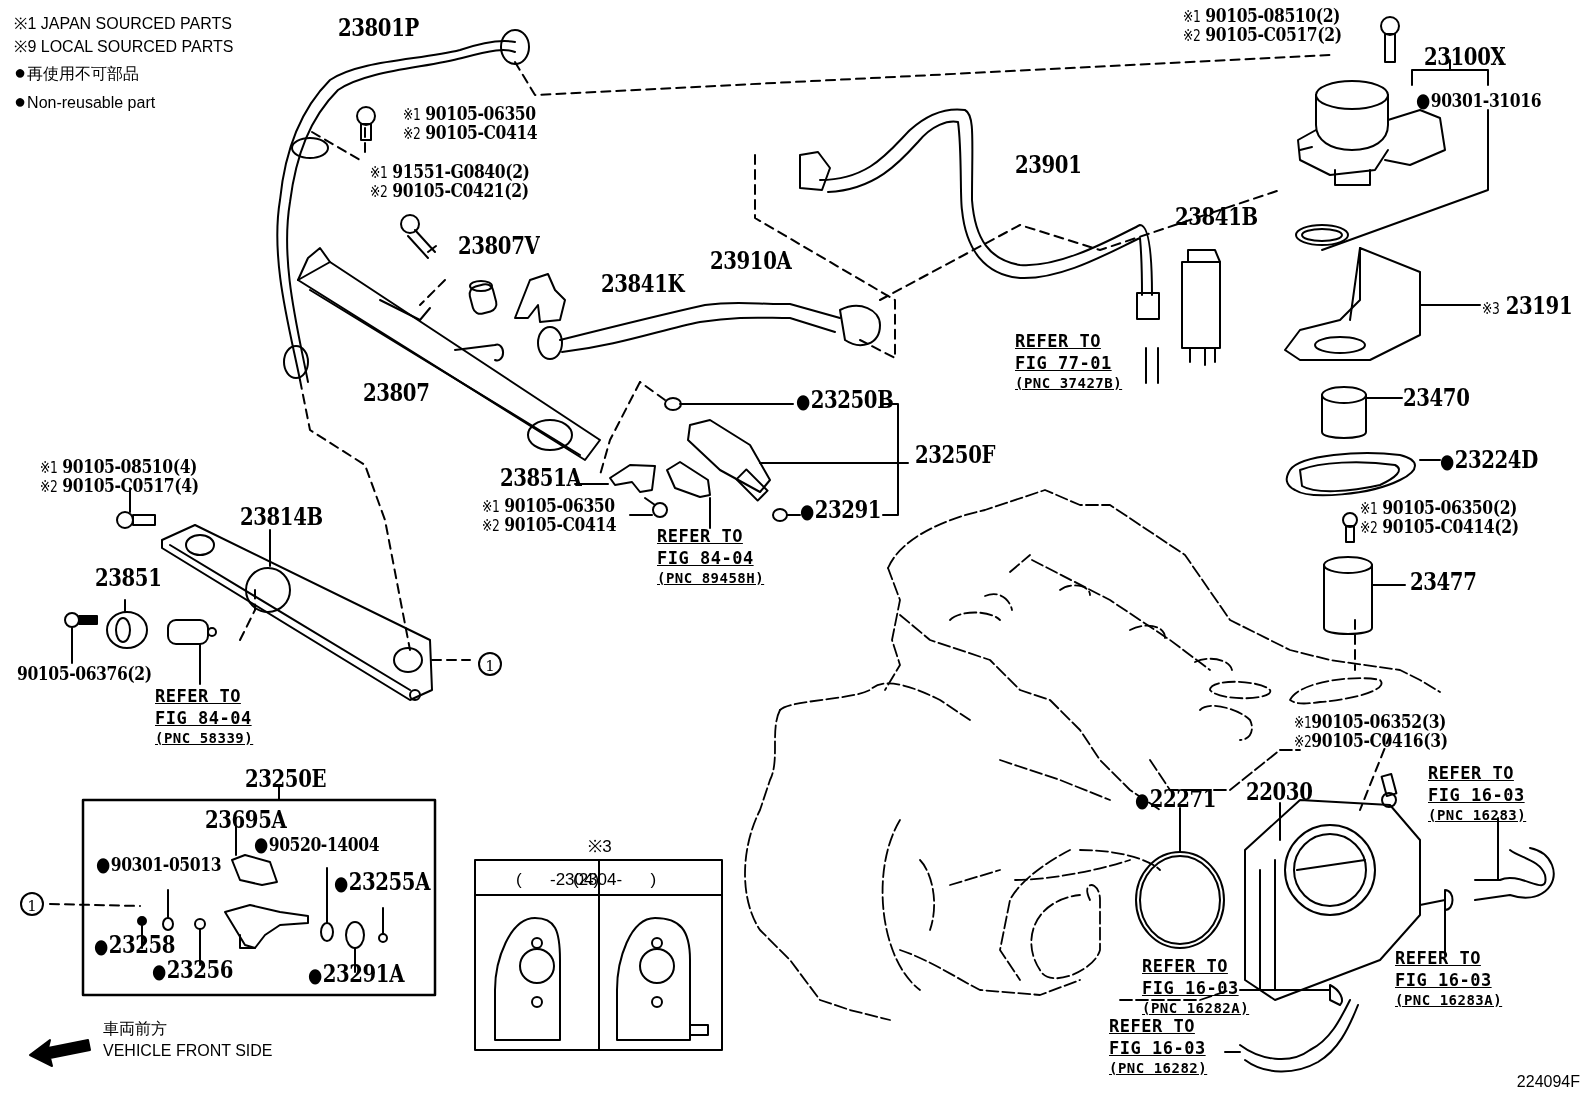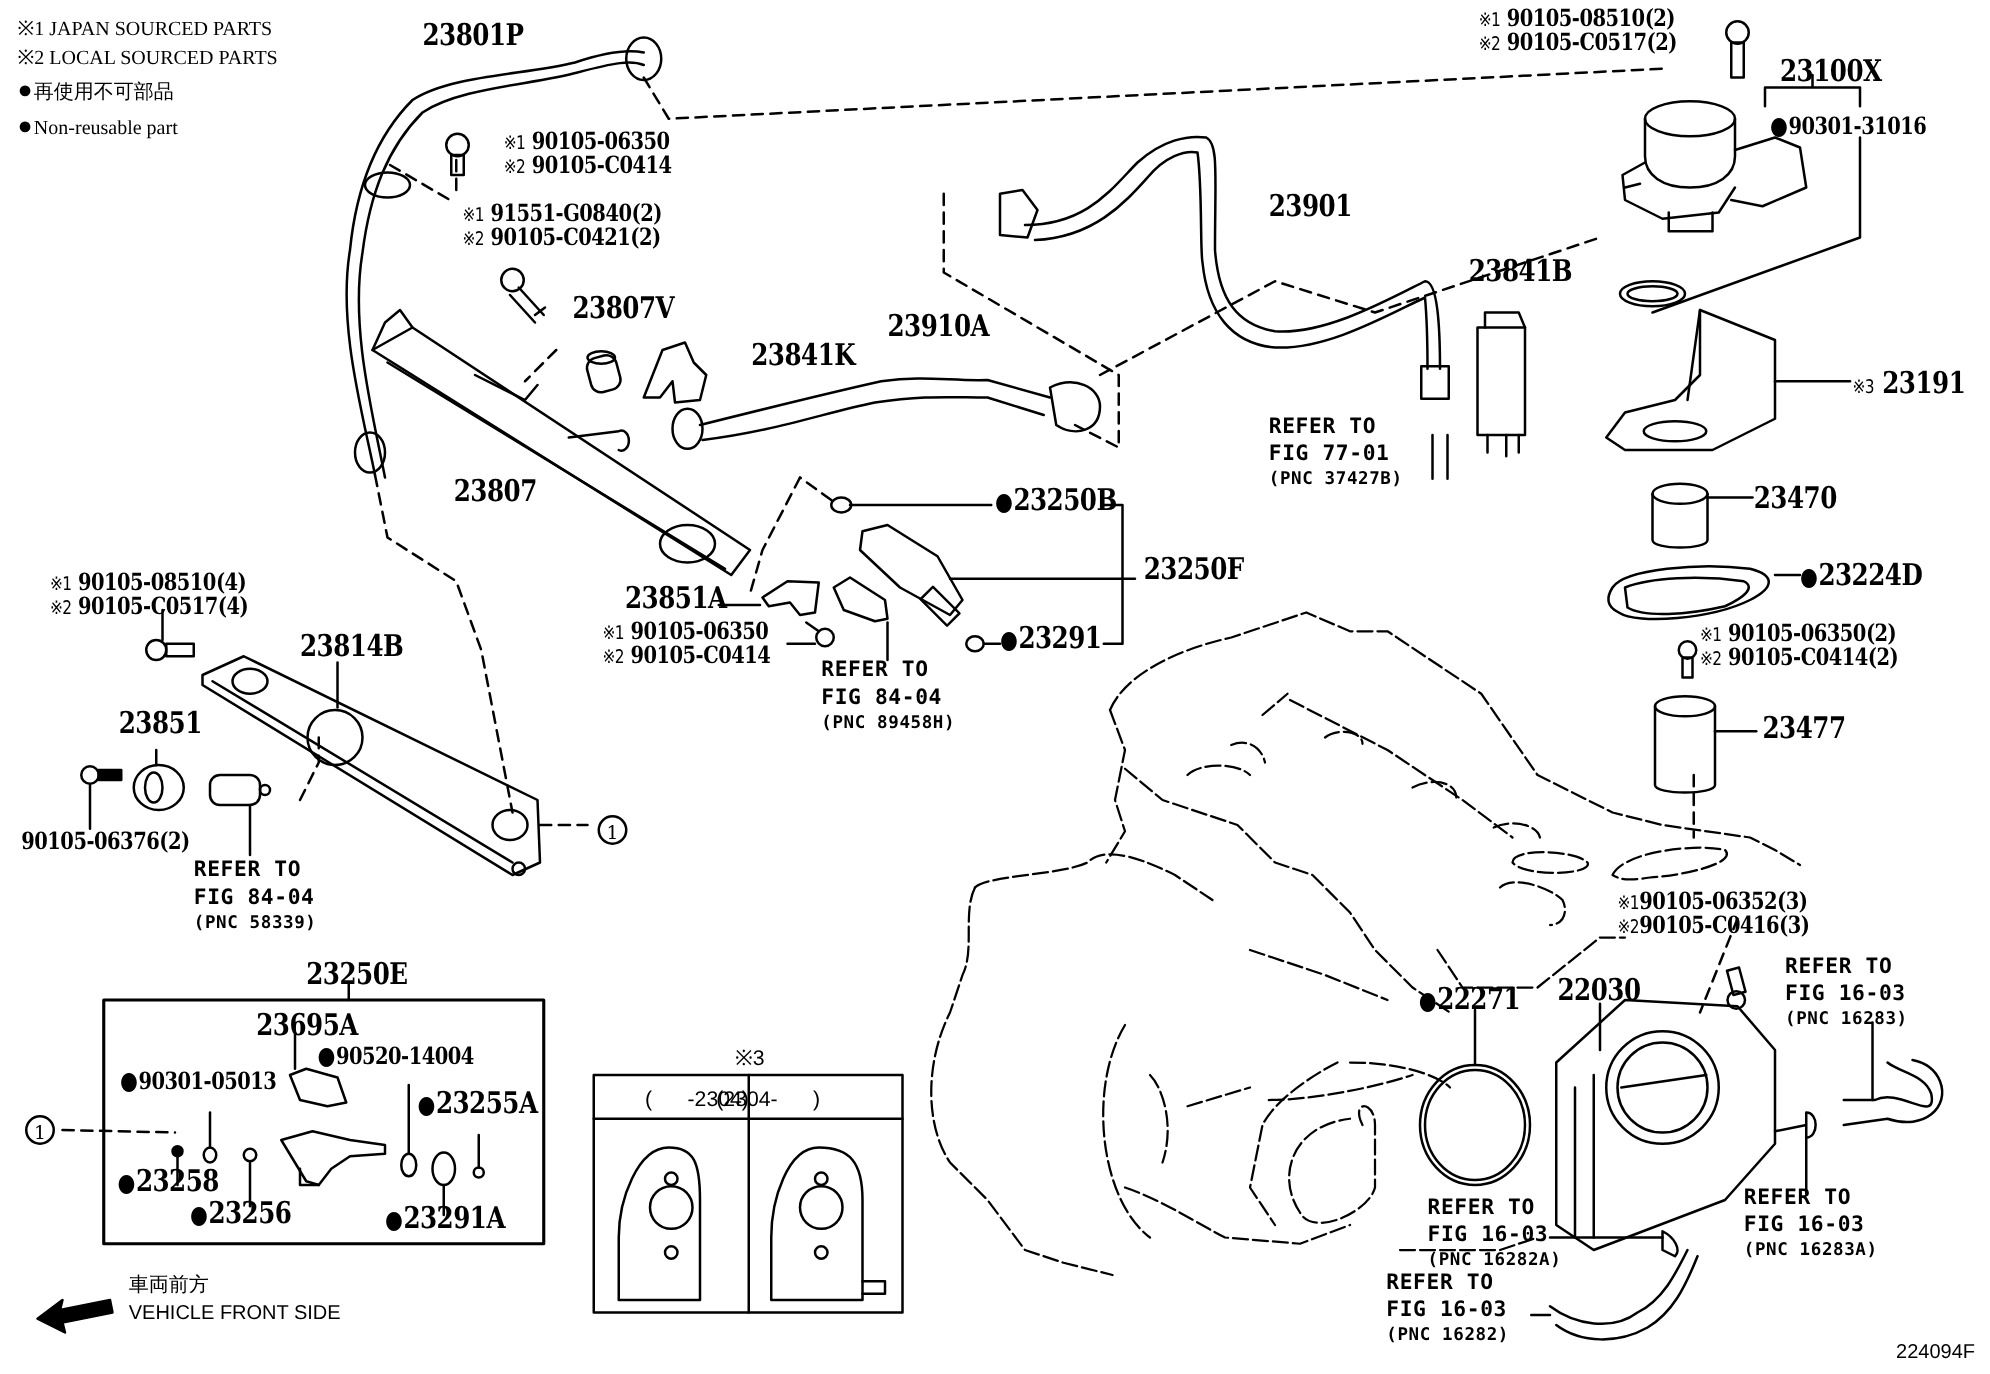--- a/index.html
+++ b/index.html
@@ -5,21 +5,21 @@
   html, body { margin: 0; padding: 0; background: #ffffff; }
   body { width: 1592px; height: 1099px; position: relative; overflow: hidden;
          font-family: "DejaVu Sans", sans-serif; color: #000; }
   #art { position: absolute; left: 0; top: 0; width: 1592px; height: 1099px; }
   .lbl { position: absolute; white-space: nowrap; font-family: "DejaVu Serif", serif;
          font-weight: bold; font-size: 19px; letter-spacing: -0.5px; line-height: 1; transform: scaleX(0.82); transform-origin: left top; }
   .lbl.big { font-size: 24px; }
   .note { position: absolute; white-space: nowrap; font-family: "Liberation Sans", sans-serif;
           font-size: 16px; line-height: 1.45; }
   .ref { position: absolute; white-space: nowrap; font-family: "DejaVu Sans Mono", monospace;
-         font-weight: bold; font-size: 17px; line-height: 1.28; letter-spacing: 0.5px; }
+         font-weight: bold; font-size: 17px; line-height: 1.28; letter-spacing: 0.5px; text-decoration: underline; }
   .ref .pnc { font-size: 14px; }
   .dot::before { content: "\25CF"; font-size: 20px; margin-right: 1px; }
   .mark { font-family: "DejaVu Sans", sans-serif; font-weight: normal; font-size: 15px; }
   .code { display: block; }
   .fig-id { position: absolute; right: 12px; bottom: 8px; font-family: "Liberation Sans", sans-serif; font-size: 16px; }
   .circ { position: absolute; width: 24px; height: 24px; border: 2px solid #000; border-radius: 50%;
           font-family: "DejaVu Serif", serif; font-size: 15px; text-align: center; line-height: 24px; box-sizing: border-box; }
   .s3-title { position: absolute; font-family: "Liberation Sans", sans-serif; font-size: 17px; }
   .s3-head { position: absolute; font-family: "Liberation Sans", sans-serif; font-size: 17px; }
   .front { position: absolute; font-family: "Liberation Sans", sans-serif; font-size: 16px; line-height: 1.35; }
@@ -306,23 +306,23 @@
   <path d="M1240,990 L1330,990"></path>
   <g>
     <path d="M1240,1045 C1260,1060 1290,1065 1310,1050 C1330,1040 1340,1020 1350,1000"></path>
     <path d="M1245,1060 C1265,1075 1295,1075 1318,1062 C1338,1050 1348,1030 1358,1005"></path>
   </g>
   <path d="M1225,1052 L1240,1052"></path>
 
   <path d="M30,1055 L50,1040 L48,1048 L88,1040 L90,1050 L50,1058 L52,1066 Z" fill="#000"></path>
 </svg>
 
-<div class="note" style="left:14px; top:12px;font-family:Liberation Serif, serif;">
+<div class="note" style="left:14px; top:12px;">
   <div>※1 JAPAN SOURCED PARTS</div>
-  <div>※2 LOCAL SOURCED PARTS</div>
+  <div>※9 LOCAL SOURCED PARTS</div>
   <div><span class="dot"></span><span>再使用不可部品</span></div>
   <div><span class="dot"></span><span>Non-reusable part</span></div>
 </div>
 
 <div class="lbl big" style="left:338px; top:16px;">23801P</div>
 
 <div class="lbl" style="left:403px; top:104px;">
   <span class="code"><span class="mark">※1</span> <span>90105-06350</span></span>
   <span class="code"><span class="mark">※2</span> <span>90105-C0414</span></span>
 </div>

